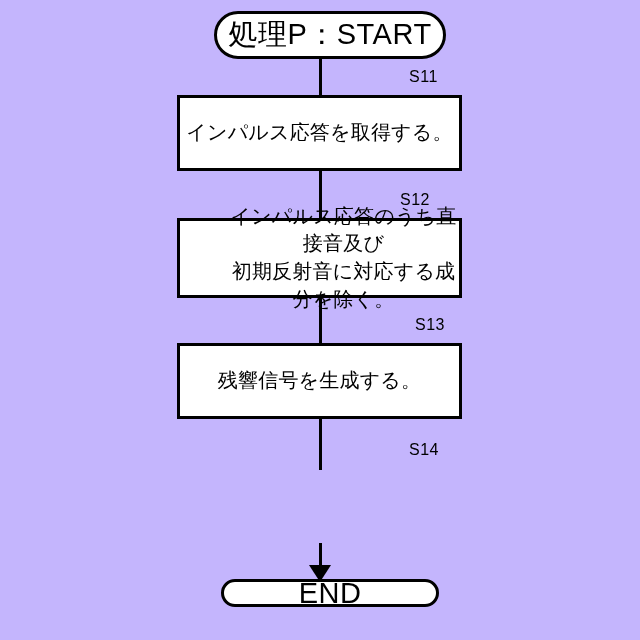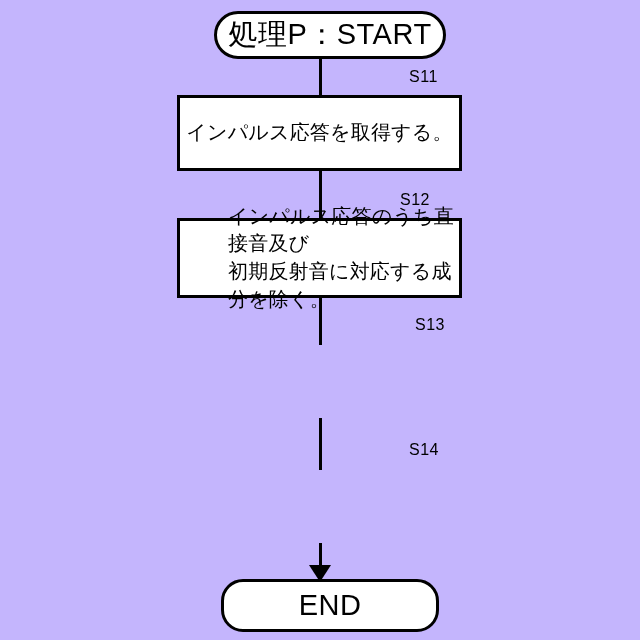--- a/index.html
+++ b/index.html
@@ -34,32 +34,33 @@
     top: 11px;
     width: 232px;
     height: 48px;
     border-radius: 24px;
     font-size: 29px;
   }
   .terminal-end {
     left: 221px;
     top: 579px;
     width: 218px;
-    height: 53px;
+    height: 28px;
     border-radius: 22px;
     font-size: 29px;
   }
   .process-box {
     position: absolute;
     box-sizing: border-box;
     border: 3px solid #000000;
     background: #ffffff;
     display: flex;
     align-items: center;
     justify-content: center;
+    text-align: center;
   }
   .process-text {
     font-size: 20px;
     line-height: 1.38;
     white-space: pre-line;
     letter-spacing: 0.2px;
   }
   .step-label {
     position: absolute;
     font-size: 16px;
@@ -101,20 +102,23 @@
 
   <div class="step-label" style="left: 400px; top: 191px;">S12</div>
   <div class="process-box" style="left: 177px; top: 218px; width: 285px; height: 80px; padding-left: 48px;">
     <span class="process-text">インパルス応答のうち直接音及び
 初期反射音に対応する成分を除く。</span>
   </div>
 
   <div class="connector" style="top: 297px; height: 48px;"></div>
 
   <div class="step-label" style="left: 415px; top: 316px;">S13</div>
+  <div class="process-box" style="left: 177px; top: 343px; width: 285px; height: 76px;">
+    <span class="process-text">残響信号を生成する。</span>
+  </div>
 
   <div class="connector" style="top: 418px; height: 52px;"></div>
 
   <div class="step-label" style="left: 409px; top: 441px;">S14</div>
 
   <div class="connector" style="top: 543px; height: 30px;"></div>
   <div class="arrowhead" style="left: 309px; top: 565px;"></div>
 
   <div class="terminal terminal-end">
     <span>END</span>

